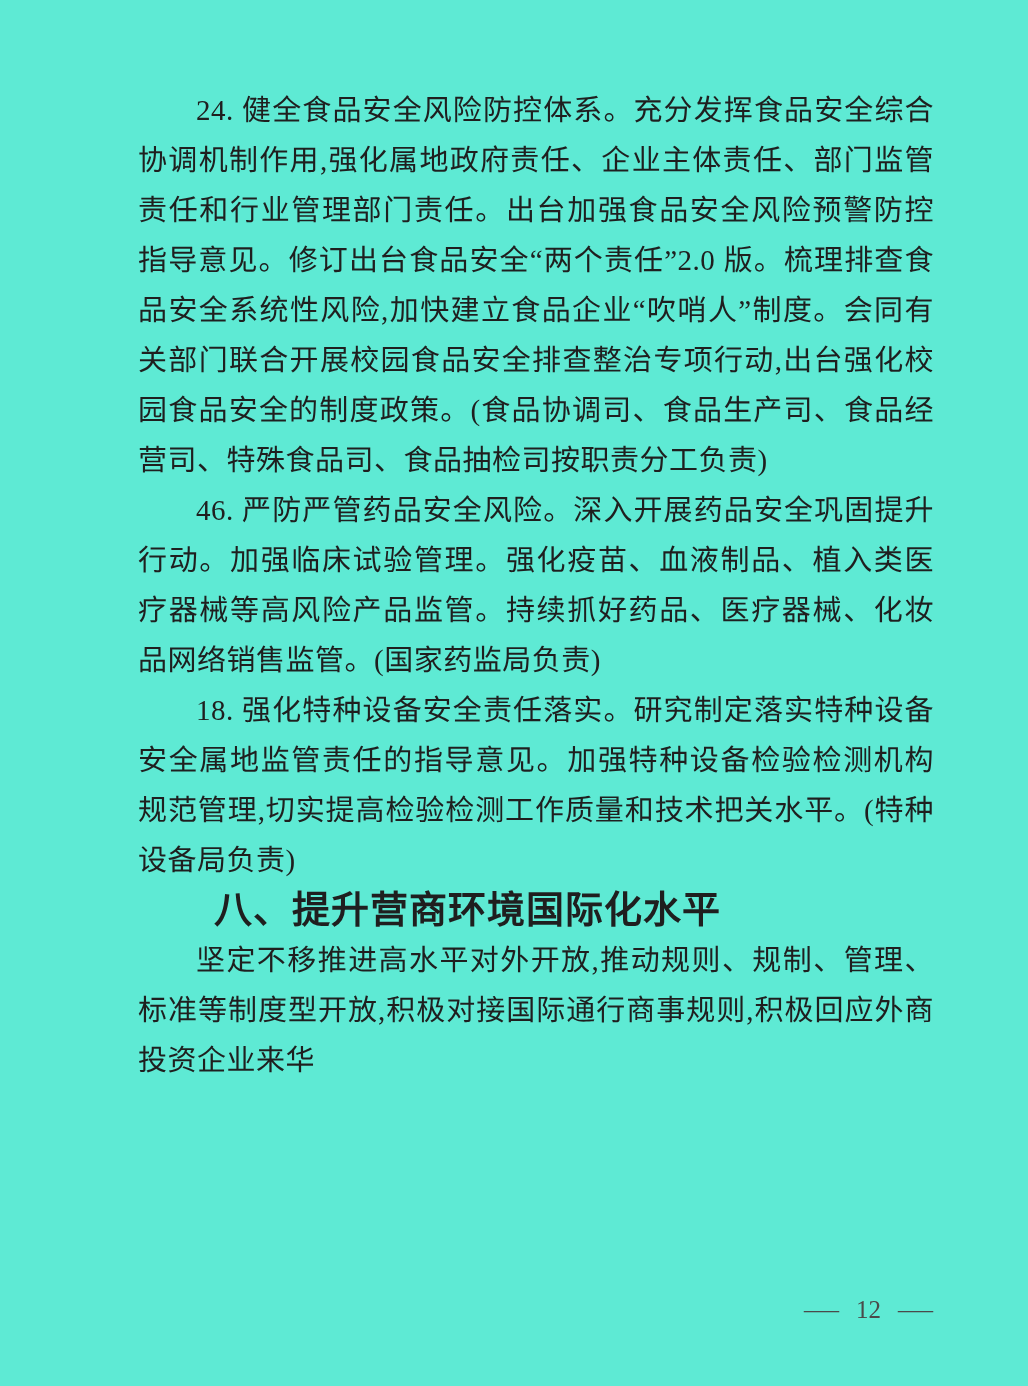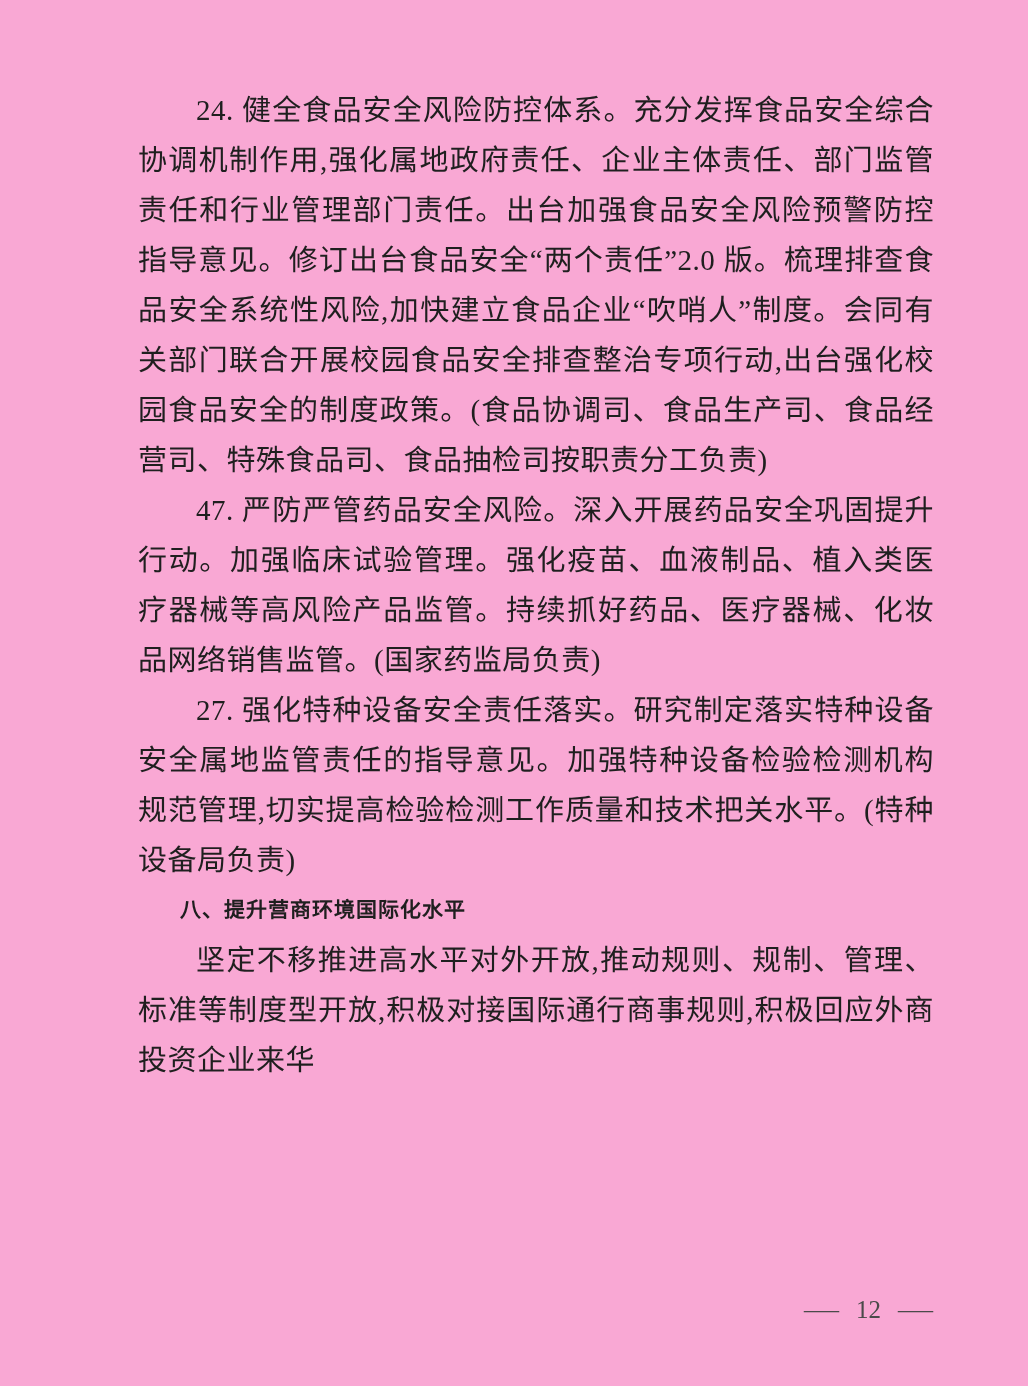--- a/index.html
+++ b/index.html
@@ -11,39 +11,39 @@
     height: 1386px;
     position: relative;
     background: #fbfbfa;
     overflow: hidden;
     font-family: "Liberation Serif", "DejaVu Serif", serif;
     color: #1f1f1f;
   }
   .page {
     position: absolute;
     inset: 0;
-    background: #f9a8d4;
+    background: #5eead4;
   }
   .content {
     position: absolute;
     left: 138px;
     top: 85px;
     width: 796px;
     text-align: justify;
     text-justify: inter-character;
   }
   .para {
     font-size: 29px;
     line-height: 50px;
     text-indent: 2em;
     margin: 0;
     letter-spacing: 0.5px;
   }
   .heading {
-    font-size: 21px;
+    font-size: 38px;
     line-height: 50px;
     text-indent: 2em;
     margin: 0;
     font-weight: bold;
     font-family: "Liberation Sans", "DejaVu Sans", sans-serif;
     letter-spacing: 1px;
   }
   .footer {
     position: absolute;
     right: 100px;
@@ -60,22 +60,22 @@
     transform: scaleX(1.4);
     display: inline-block;
   }
 </style>
 </head>
 <body>
 
 <div class="page">
   <div class="content">
     <p class="para">24. 健全食品安全风险防控体系。充分发挥食品安全综合协调机制作用,强化属地政府责任、企业主体责任、部门监管责任和行业管理部门责任。出台加强食品安全风险预警防控指导意见。修订出台食品安全“两个责任”2.0 版。梳理排查食品安全系统性风险,加快建立食品企业“吹哨人”制度。会同有关部门联合开展校园食品安全排查整治专项行动,出台强化校园食品安全的制度政策。(食品协调司、食品生产司、食品经营司、特殊食品司、食品抽检司按职责分工负责)</p>
-    <p class="para">47. 严防严管药品安全风险。深入开展药品安全巩固提升行动。加强临床试验管理。强化疫苗、血液制品、植入类医疗器械等高风险产品监管。持续抓好药品、医疗器械、化妆品网络销售监管。(国家药监局负责)</p>
-    <p class="para">27. 强化特种设备安全责任落实。研究制定落实特种设备安全属地监管责任的指导意见。加强特种设备检验检测机构规范管理,切实提高检验检测工作质量和技术把关水平。(特种设备局负责)</p>
+    <p class="para">46. 严防严管药品安全风险。深入开展药品安全巩固提升行动。加强临床试验管理。强化疫苗、血液制品、植入类医疗器械等高风险产品监管。持续抓好药品、医疗器械、化妆品网络销售监管。(国家药监局负责)</p>
+    <p class="para">18. 强化特种设备安全责任落实。研究制定落实特种设备安全属地监管责任的指导意见。加强特种设备检验检测机构规范管理,切实提高检验检测工作质量和技术把关水平。(特种设备局负责)</p>
     <p class="heading">八、提升营商环境国际化水平</p>
     <p class="para">坚定不移推进高水平对外开放,推动规则、规制、管理、标准等制度型开放,积极对接国际通行商事规则,积极回应外商投资企业来华</p>
   </div>
 
   <div class="footer">
     <span class="dash">—</span>
     <span>12</span>
     <span class="dash">—</span>
   </div>
 </div>

